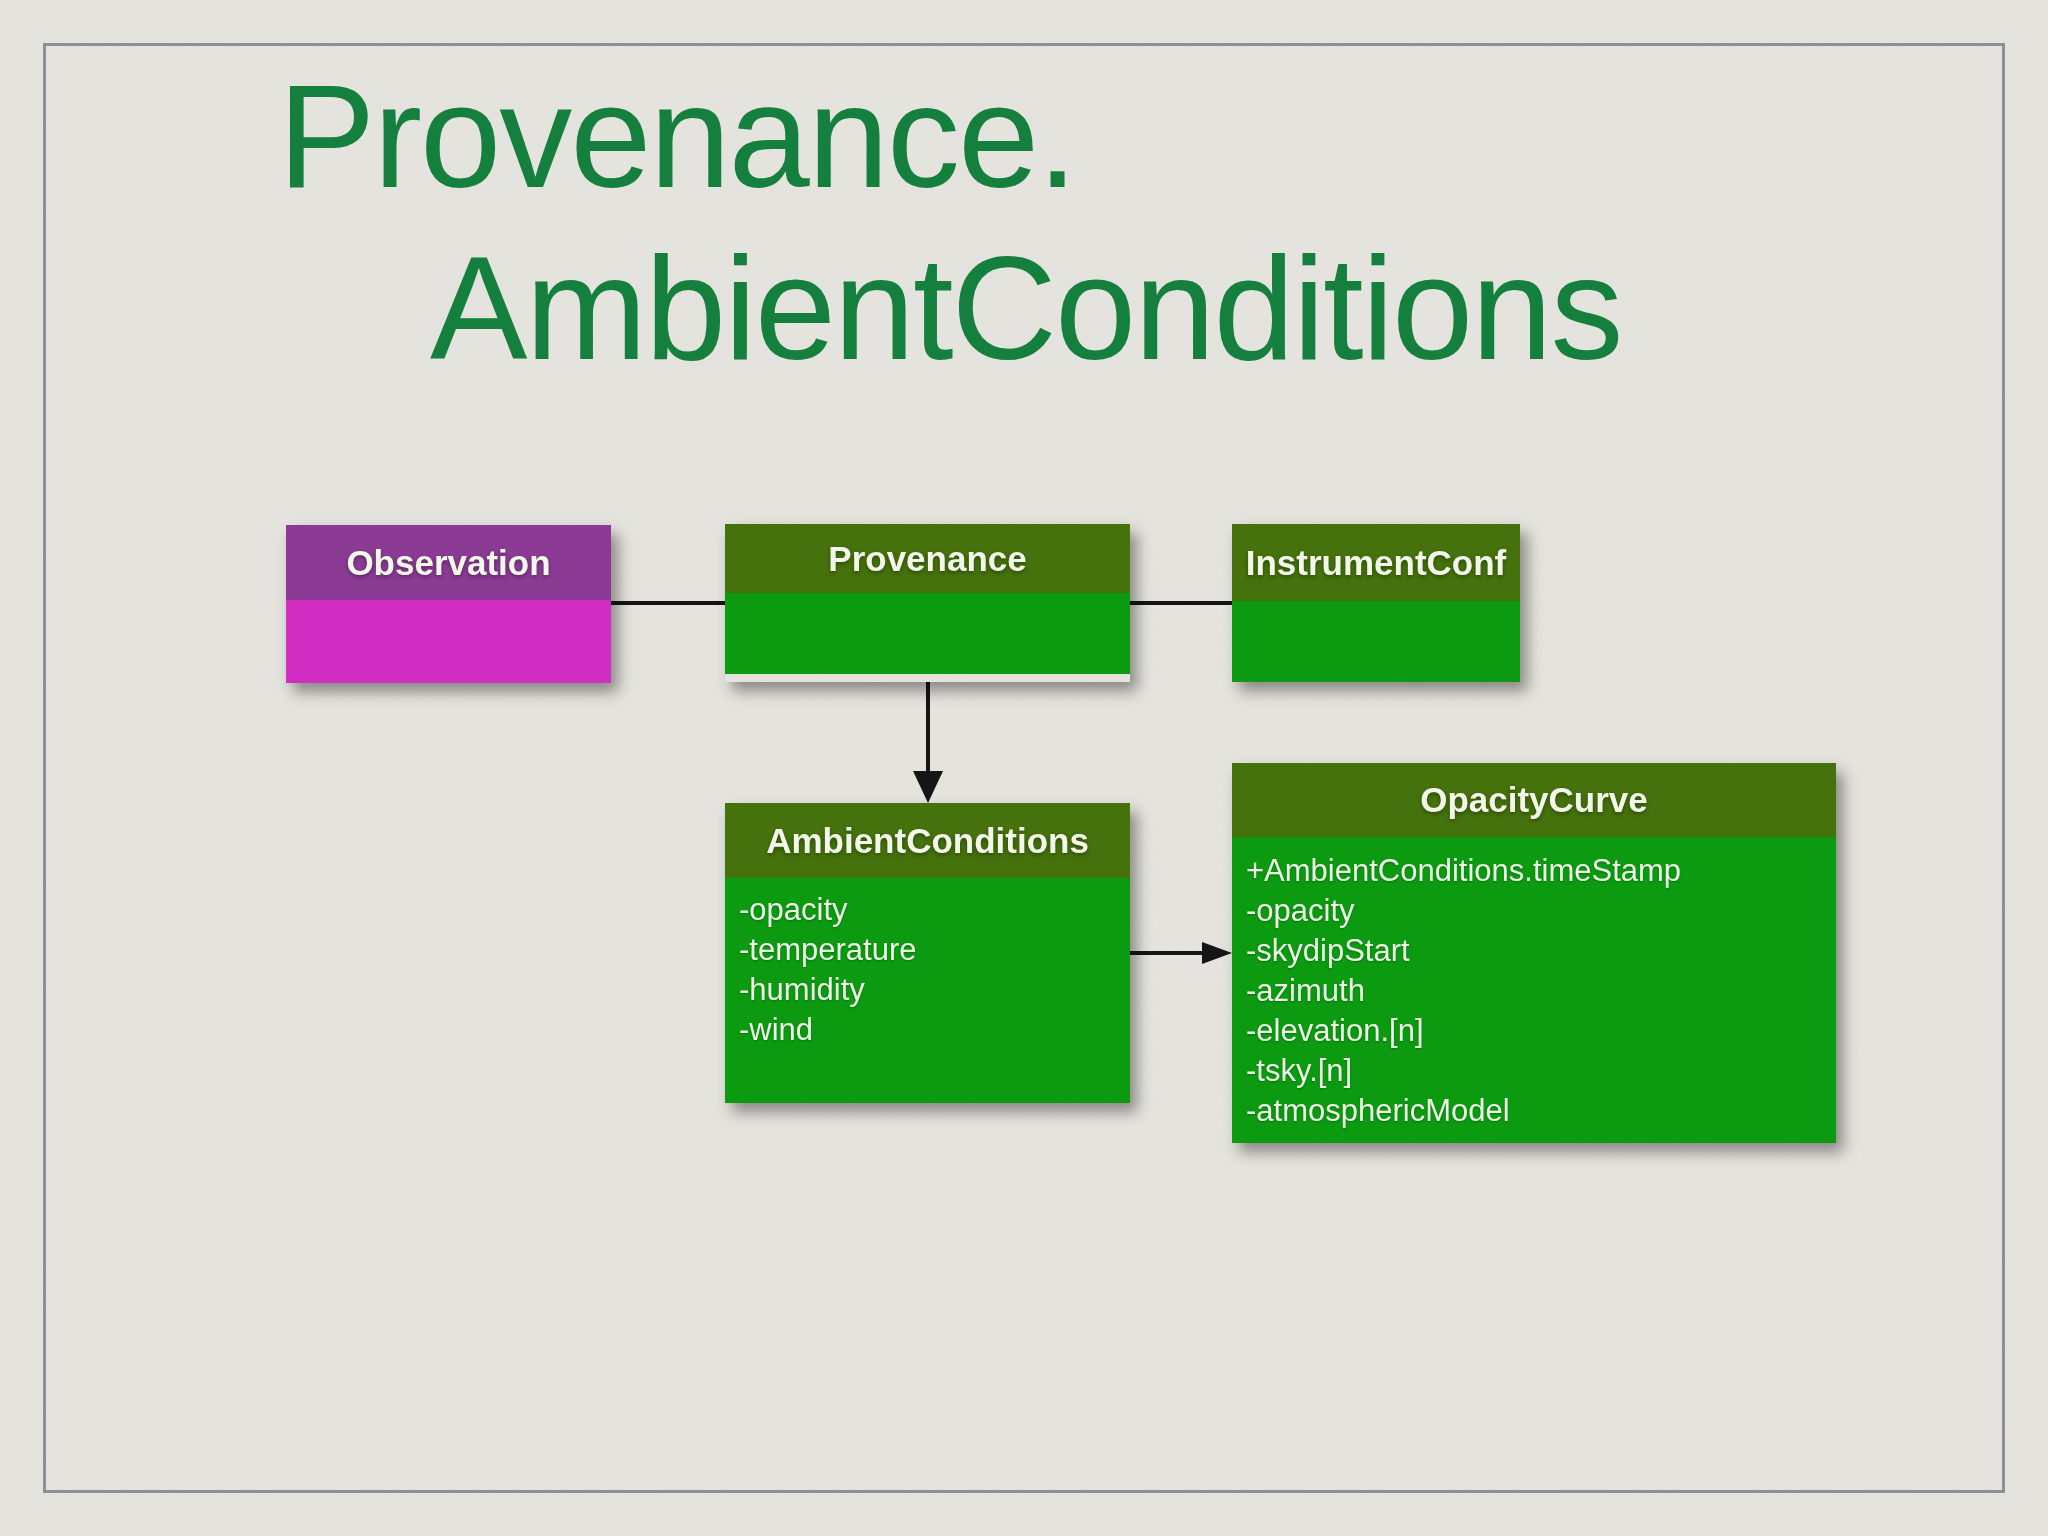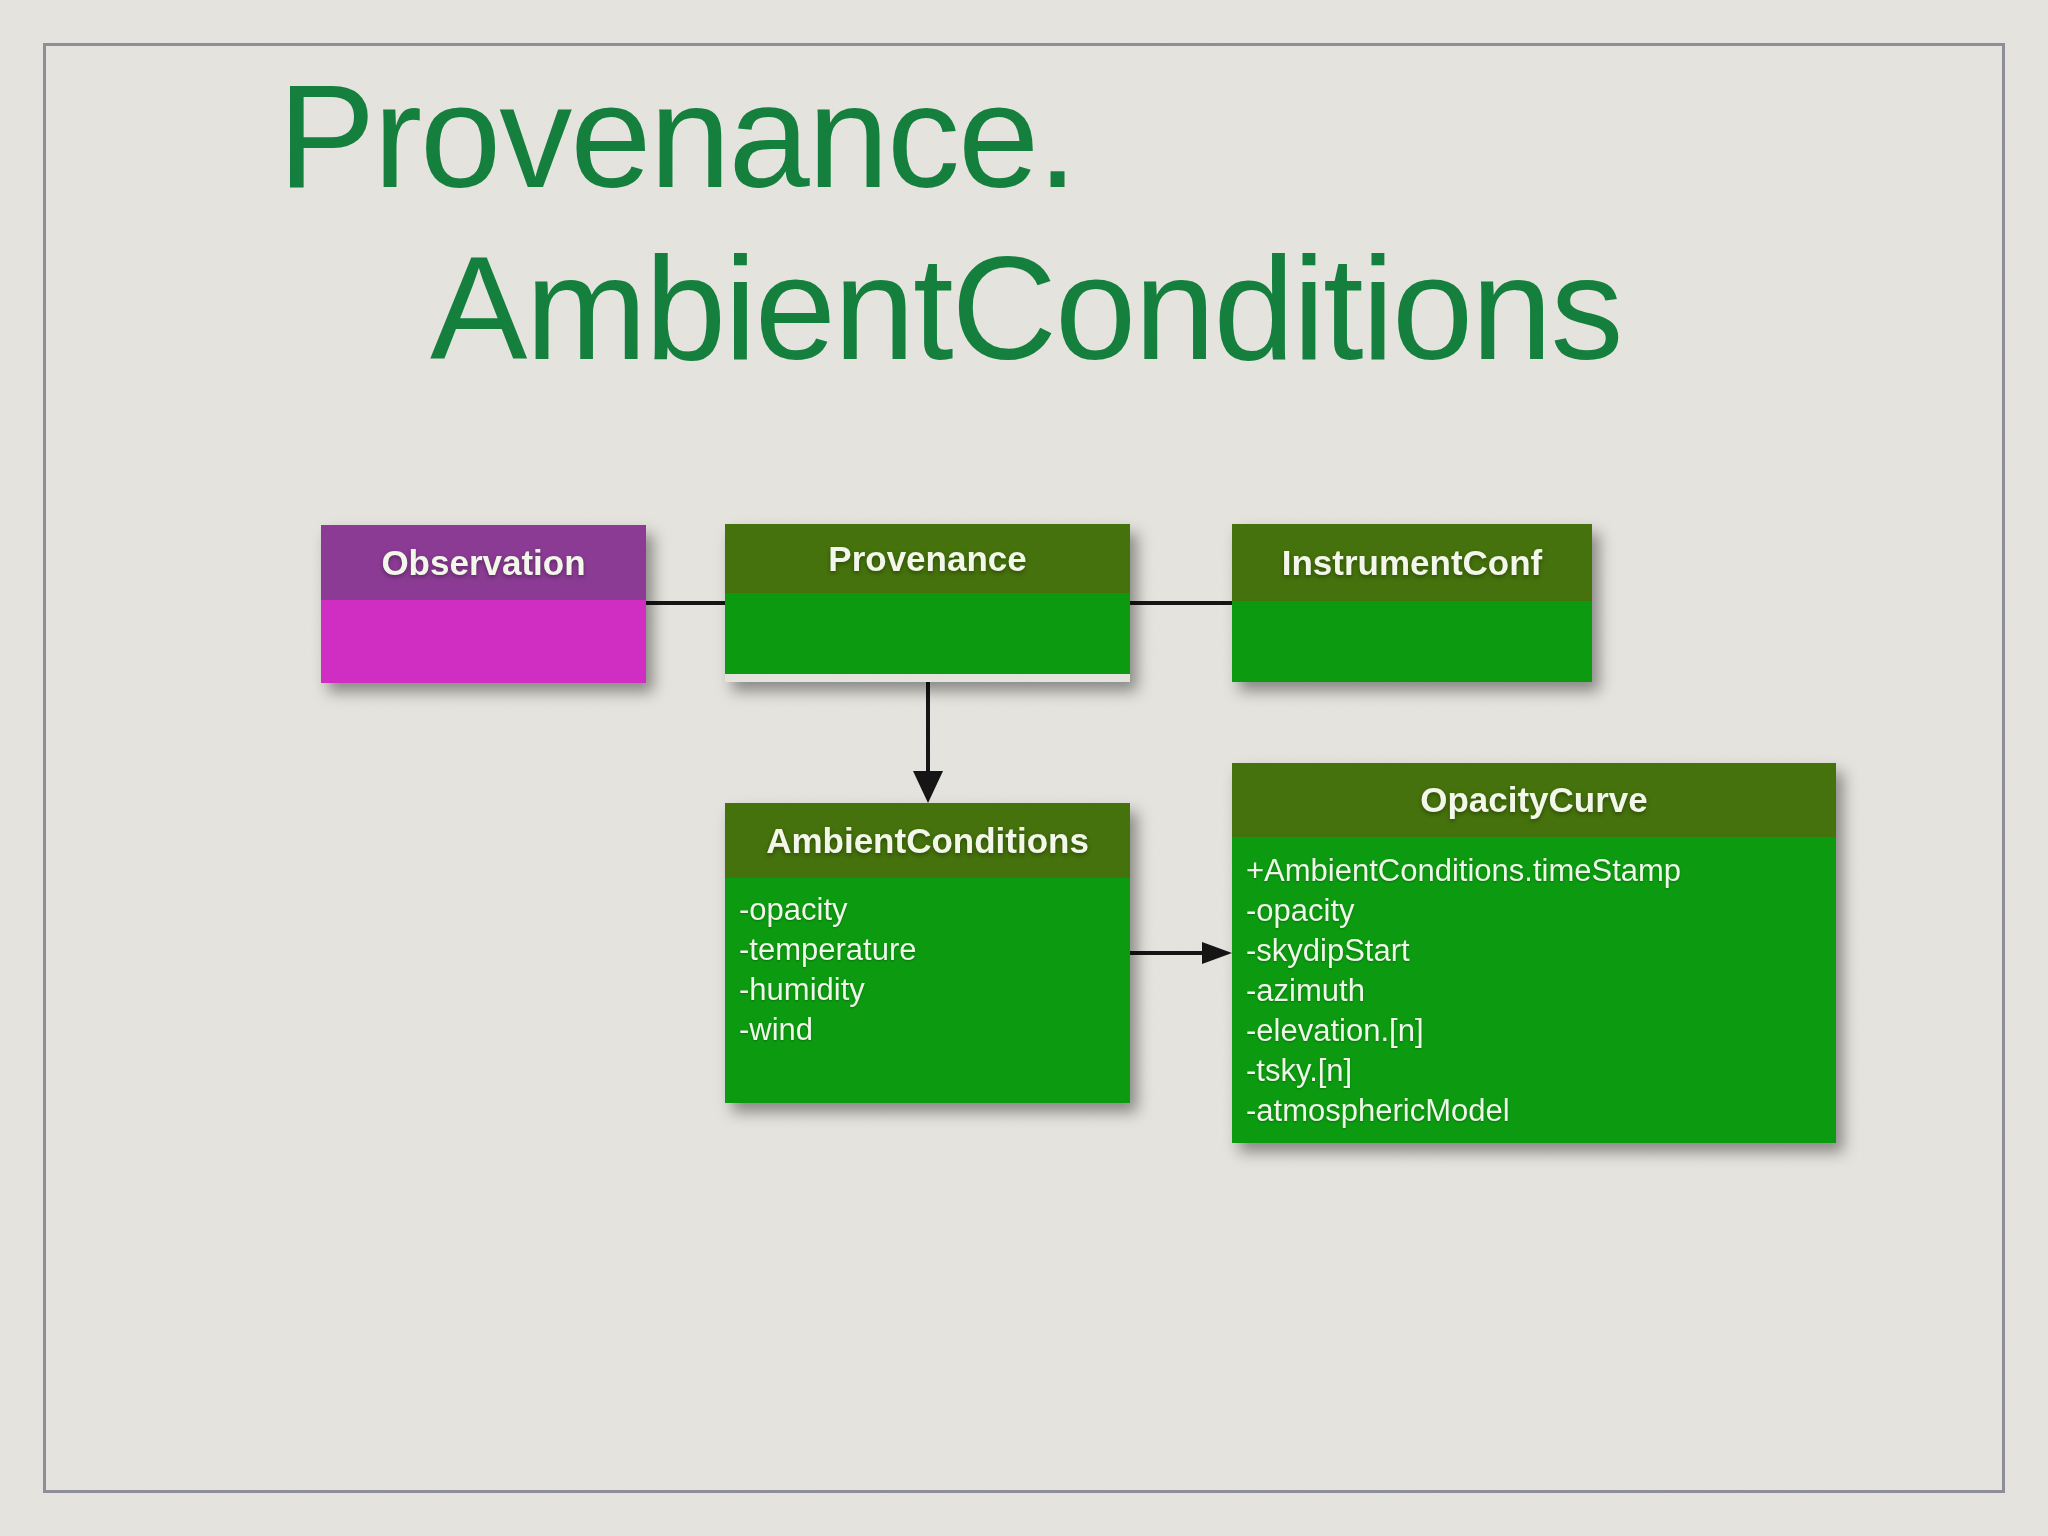--- a/index.html
+++ b/index.html
@@ -59,29 +59,29 @@
 
   .attr {
     color: #eef7e8;
     font-size: 31px;
     line-height: 40px;
     white-space: nowrap;
     text-shadow: 0 1px 2px rgba(0,0,0,0.25);
   }
 
   
-  #box-observation       { left: 286px;  top: 525px; width: 325px; height: 158px; margin-left: 35px; }
+  #box-observation       { left: 286px;  top: 525px; width: 325px; height: 158px; }
   #box-observation .hdr  { height: 75px; }
   #box-observation .bdy  { height: 83px; }
 
   #box-provenance        { left: 725px;  top: 524px; width: 405px; height: 158px; }
   #box-provenance .hdr   { height: 69px; }
   #box-provenance .bdy   { height: 81px; }
 
-  #box-instrumentconf      { left: 1232px; top: 524px; width: 360px; height: 158px; }
+  #box-instrumentconf      { left: 1232px; top: 524px; width: 288px; height: 158px; }
   #box-instrumentconf .hdr { height: 77px; }
   #box-instrumentconf .bdy { height: 81px; }
 
   #box-ambientconditions        { left: 725px;  top: 803px; width: 405px; height: 300px; }
   #box-ambientconditions .hdr   { height: 75px; }
   #box-ambientconditions .bdy   { height: 225px; padding: 12px 0 0 14px; }
 
   #box-opacitycurve        { left: 1232px; top: 763px; width: 604px; height: 380px; }
   #box-opacitycurve .hdr   { height: 74px; }
   #box-opacitycurve .bdy   { height: 306px; padding: 14px 0 0 14px; }

